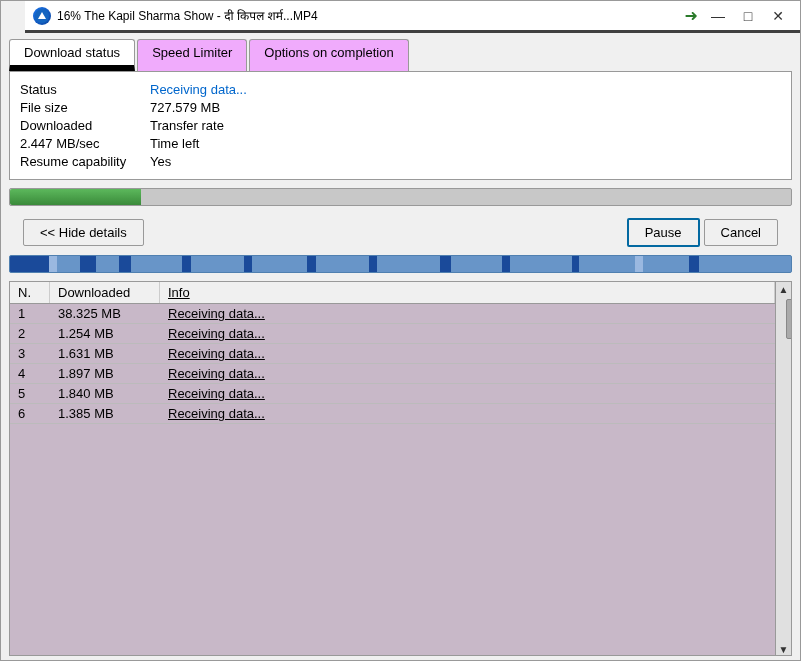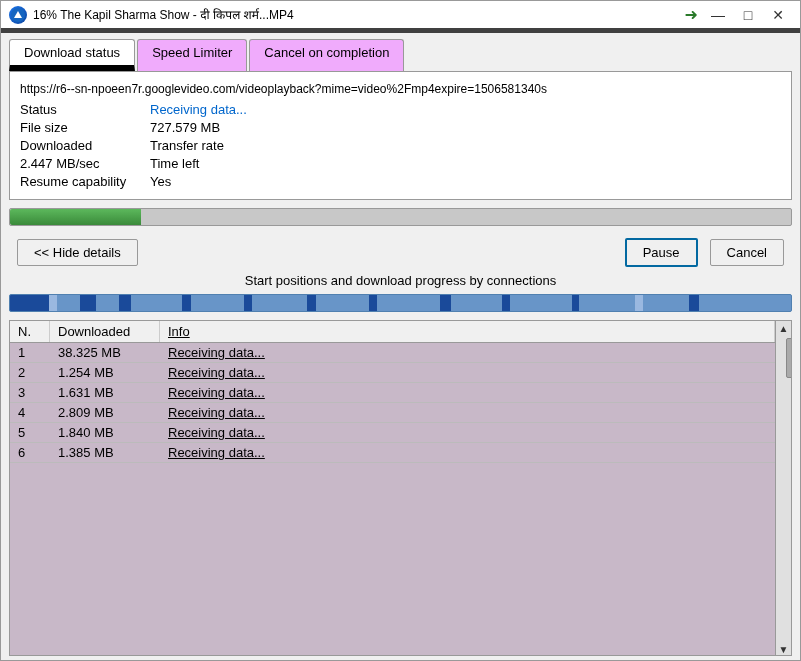--- a/index.html
+++ b/index.html
@@ -14,26 +14,27 @@
     .window {
       width: 801px;
       height: 661px;
       background: #f0f0f0;
       border: 1px solid #999;
       display: flex;
       flex-direction: column;
     }
     .title-bar {
       background: #fff;
-      border-bottom: 5px solid #404040;
+      border-bottom: 3px solid #404040;
       display: flex;
       align-items: center;
       padding: 4px 8px;
       height: 32px;
       gap: 6px;
+      margin-left: 24px;
     }
     .title-bar-icon {
       width: 18px;
       height: 18px;
       background: linear-gradient(135deg, #1a73e8, #0d47a1);
       border-radius: 50%;
       display: flex;
       align-items: center;
       justify-content: center;
       color: white;
@@ -130,22 +131,22 @@
     }
     .progress-bar-inner {
       height: 100%;
       background: linear-gradient(to bottom, #5cb85c, #3a8a3a);
       border-radius: 2px 0 0 2px;
     }
     
     .buttons-row {
       display: flex;
       align-items: center;
-      padding: 4px 16px;
-      gap: 12px;
+      padding: 4px 22px;
+      gap: 4px;
     }
     .btn {
       border: 1px solid #999;
       background: #f0f0f0;
       padding: 5px 16px;
       cursor: pointer;
       font-size: 13px;
       border-radius: 2px;
     }
     .btn.pause {
@@ -271,25 +272,24 @@
     <div class="title-bar-controls">
       <button class="title-btn">—</button>
       <button class="title-btn">□</button>
       <button class="title-btn close">✕</button>
     </div>
   </div>
 
   <div class="tabs">
     <div class="tab active">Download status</div>
     <div class="tab">Speed Limiter</div>
-    <div class="tab">Cancel on completion</div>
+    <div class="tab">Options on completion</div>
   </div>
 
   <div class="content">
-    <div class="url-text">https://r6--sn-npoeen7r.googlevideo.com/videoplayback?mime=video%2Fmp4expire=1506581340s</div>
     <div class="info-grid">
       <span class="info-label">Status</span>
       <span class="info-value status-link">Receiving data...</span>
 
       <span class="info-label">File size</span>
       <span class="info-value">727.579 MB</span>
 
       <span class="info-label">Downloaded</span>
 
       <span class="info-label">Transfer rate</span>
@@ -308,21 +308,20 @@
     </div>
   </div>
 
   <div class="buttons-row">
     <button class="btn">&lt;&lt; Hide details</button>
     <div class="btn-spacer"></div>
     <button class="btn pause">Pause</button>
     <button class="btn">Cancel</button>
   </div>
 
-  <div class="connections-label">Start positions and download progress by connections</div>
 
   <div class="segments-bar">
 
     <div class="seg" style="left:0%; width:5%; background:#1a4a9a;"></div>
     <div class="seg" style="left:5%; width:1%; background:#9ab8e0;"></div>
     <div class="seg" style="left:9%; width:2%; background:#1a4a9a;"></div>
     <div class="seg" style="left:14%; width:1.5%; background:#1a4a9a;"></div>
     <div class="seg" style="left:22%; width:1.2%; background:#1a4a9a;"></div>
     <div class="seg" style="left:30%; width:1%; background:#1a4a9a;"></div>
     <div class="seg" style="left:38%; width:1.2%; background:#1a4a9a;"></div>
@@ -353,21 +352,21 @@
     <div class="col col-downloaded">1.254 MB</div>
     <div class="col col-info">Receiving data...</div>
   </div>
             <div class="table-row-item">
     <div class="col col-n">3</div>
     <div class="col col-downloaded">1.631 MB</div>
     <div class="col col-info">Receiving data...</div>
   </div>
             <div class="table-row-item">
     <div class="col col-n">4</div>
-    <div class="col col-downloaded">2.809 MB</div>
+    <div class="col col-downloaded">1.897 MB</div>
     <div class="col col-info">Receiving data...</div>
   </div>
             <div class="table-row-item">
     <div class="col col-n">5</div>
     <div class="col col-downloaded">1.840 MB</div>
     <div class="col col-info">Receiving data...</div>
   </div>
             <div class="table-row-item">
     <div class="col col-n">6</div>
     <div class="col col-downloaded">1.385 MB</div>

